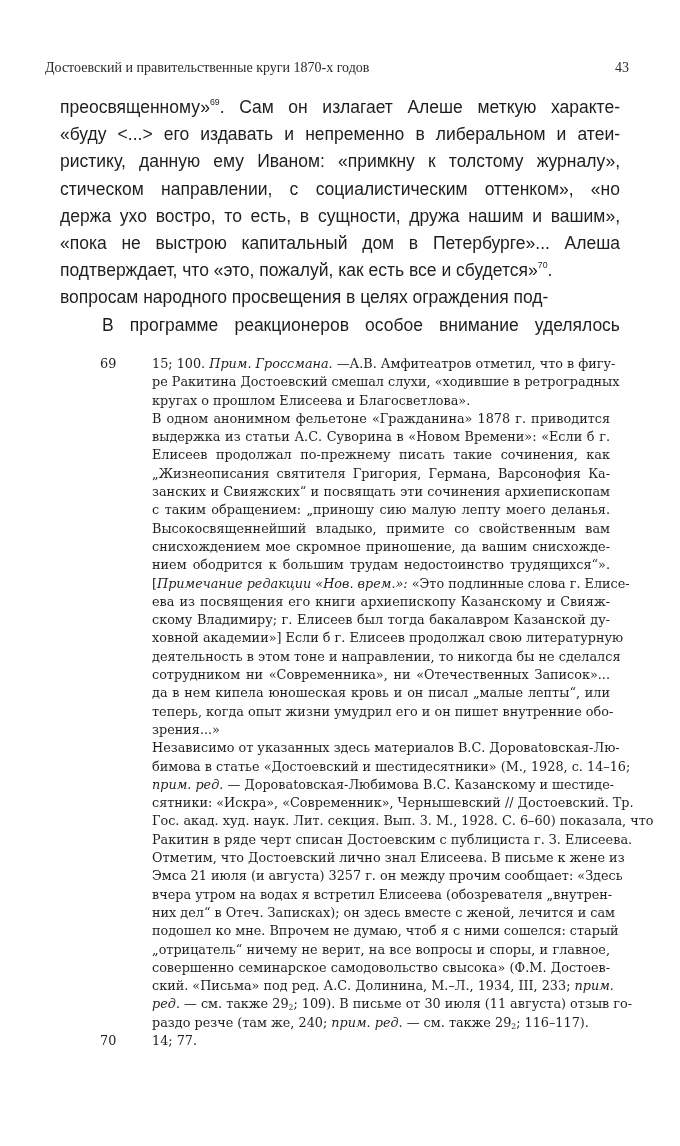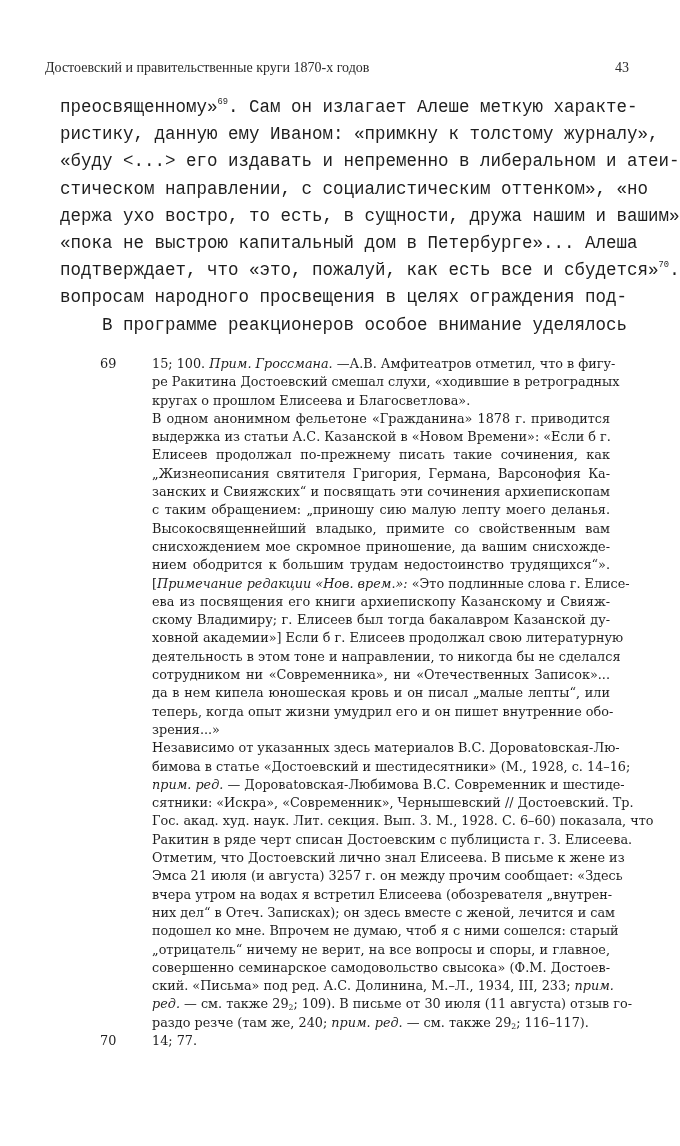--- a/index.html
+++ b/index.html
@@ -1,20 +1,20 @@
 <!DOCTYPE html>
 <html><head>
 <meta charset="utf-8">
 <style>
   html, body { margin: 0; padding: 0; background: #ffffff; }
   body { width: 680px; height: 1146px; position: relative; overflow: hidden; color: #1e1e1e; }
   .header { position: absolute; left: 45px; right: 45px; top: 60px; height: 20px; font-family: "Liberation Serif", serif; font-size: 14px; color: #2a2a2a; }
   .header .title { position: absolute; left: 0; top: 0; }
   .header .pagenum { position: absolute; right: 6px; top: 0; }
-  .main { position: absolute; left: 60px; width: 560px; top: 94px; font-family: Liberation Mono, monospace; font-size: 17.5px; line-height: 27.2px; }
+  .main { position: absolute; left: 60px; width: 560px; top: 94px; font-family: Liberation Sans, sans-serif; font-size: 17.5px; line-height: 27.2px; }
   .main .line { display: block; height: 27.2px; white-space: nowrap; text-align: justify; text-align-last: justify; }
   .main .line.last { text-align-last: left; }
   .main .line.indent { padding-left: 42px; }
   sup { font-size: 0.5em; line-height: 0; vertical-align: 0.9em; }
   sub { font-size: 0.6em; line-height: 0; vertical-align: -0.25em; }
   .notes { position: absolute; left: 100px; width: 510px; top: 355px; font-family: "DejaVu Serif", "Liberation Serif", serif; font-size: 12.8px; line-height: 18.3px; }
   .note { position: relative; padding-left: 52px; }
   .note .num { position: absolute; left: 0; top: 0; font-size: 12.8px; }
   .note .nline { display: block; white-space: nowrap; text-align: justify; text-align-last: justify; height: 18.3px; }
   .note .nline.last { text-align-last: left; }
@@ -23,57 +23,57 @@
 </head>
 <body>
 
 <div class="header">
   <span class="title">Достоевский и правительственные круги 1870-х годов</span>
   <span class="pagenum">43</span>
 </div>
 
 <div class="main" id="main-text">
     <span class="line"><span>преосвященному»</span><sup>69</sup><span>. Сам он излагает Алеше меткую характе-</span></span>
+    <span class="line"><span>«буду &lt;...&gt; его издавать и непременно в либеральном и атеи-</span></span>
     <span class="line"><span>ристику, данную ему Иваном: «примкну к толстому журналу»,</span></span>
-    <span class="line"><span>«буду &lt;...&gt; его издавать и непременно в либеральном и атеи-</span></span>
     <span class="line"><span>стическом направлении, с социалистическим оттенком», «но</span></span>
     <span class="line"><span>держа ухо востро, то есть, в сущности, дружа нашим и вашим»,</span></span>
     <span class="line"><span>«пока не выстрою капитальный дом в Петербурге»... Алеша</span></span>
     <span class="line last"><span>подтверждает, что «это, пожалуй, как есть все и сбудется»</span><sup>70</sup><span>.</span></span>
     <span class="line last"><span>вопросам народного просвещения в целях ограждения под-</span></span>
     <span class="line indent"><span>В программе реакционеров особое внимание уделялось</span></span>
   </div>
 
 <div class="notes" id="footnotes">
     <div class="note">
       <span class="num">69</span>
       <span class="nline"><span>15; 100. </span><i>Прим. Гроссмана.</i><span> —А.В. Амфитеатров отметил, что в фигу-</span></span>
       <span class="nline"><span>ре Ракитина Достоевский смешал слухи, «ходившие в ретроградных</span></span>
       <span class="nline last"><span>кругах о прошлом Елисеева и Благосветлова».</span></span>
       <span class="nline"><span>В одном анонимном фельетоне «Гражданина» 1878 г. приводится</span></span>
-      <span class="nline"><span>выдержка из статьи А.С. Казанской в «Новом Времени»: «Если б г.</span></span>
+      <span class="nline"><span>выдержка из статьи А.С. Суворина в «Новом Времени»: «Если б г.</span></span>
       <span class="nline"><span>Елисеев продолжал по-прежнему писать такие сочинения, как</span></span>
       <span class="nline"><span>„Жизнеописания святителя Григория, Германа, Варсонофия Ка-</span></span>
       <span class="nline"><span>занских и Свияжских“ и посвящать эти сочинения архиепископам</span></span>
       <span class="nline"><span>с таким обращением: „приношу сию малую лепту моего деланья.</span></span>
       <span class="nline"><span>Высокосвященнейший владыко, примите со свойственным вам</span></span>
       <span class="nline"><span>снисхождением мое скромное приношение, да вашим снисхожде-</span></span>
       <span class="nline"><span>нием ободрится к большим трудам недостоинство трудящихся“».</span></span>
       <span class="nline"><span>[</span><i>Примечание редакции «Нов. врем.»:</i><span> «Это подлинные слова г. Елисе-</span></span>
       <span class="nline"><span>ева из посвящения его книги архиепископу Казанскому и Свияж-</span></span>
       <span class="nline"><span>скому Владимиру; г. Елисеев был тогда бакалавром Казанской ду-</span></span>
       <span class="nline"><span>ховной академии»] Если б г. Елисеев продолжал свою литературную</span></span>
       <span class="nline"><span>деятельность в этом тоне и направлении, то никогда бы не сделался</span></span>
       <span class="nline"><span>сотрудником ни «Современника», ни «Отечественных Записок»...</span></span>
       <span class="nline"><span>да в нем кипела юношеская кровь и он писал „малые лепты“, или</span></span>
       <span class="nline"><span>теперь, когда опыт жизни умудрил его и он пишет внутренние обо-</span></span>
       <span class="nline last"><span>зрения...»</span></span>
       <span class="nline"><span>Независимо от указанных здесь материалов В.С. Доровatовская-Лю-</span></span>
       <span class="nline"><span>бимова в статье «Достоевский и шестидесятники» (М., 1928, с. 14–16;</span></span>
-      <span class="nline"><i>прим. ред.</i><span> — Доровatовская-Любимова В.С. Современник и шестиде-</span></span>
+      <span class="nline"><i>прим. ред.</i><span> — Доровatовская-Любимова В.С. Казанскому и шестиде-</span></span>
       <span class="nline"><span>сятники: «Искра», «Современник», Чернышевский // Достоевский. Тр.</span></span>
       <span class="nline"><span>Гос. акад. худ. наук. Лит. секция. Вып. 3. М., 1928. С. 6–60) показала, что</span></span>
       <span class="nline last"><span>Ракитин в ряде черт списан Достоевским с публициста г. З. Елисеева.</span></span>
       <span class="nline"><span>Отметим, что Достоевский лично знал Елисеева. В письме к жене из</span></span>
       <span class="nline"><span>Эмса 21 июля (и августа) 3257 г. он между прочим сообщает: «Здесь</span></span>
       <span class="nline"><span>вчера утром на водах я встретил Елисеева (обозревателя „внутрен-</span></span>
       <span class="nline"><span>них дел“ в Отеч. Записках); он здесь вместе с женой, лечится и сам</span></span>
       <span class="nline"><span>подошел ко мне. Впрочем не думаю, чтоб я с ними сошелся: старый</span></span>
       <span class="nline"><span>„отрицатель“ ничему не верит, на все вопросы и споры, и главное,</span></span>
       <span class="nline"><span>совершенно семинарское самодовольство свысока» (Ф.М. Достоев-</span></span>

